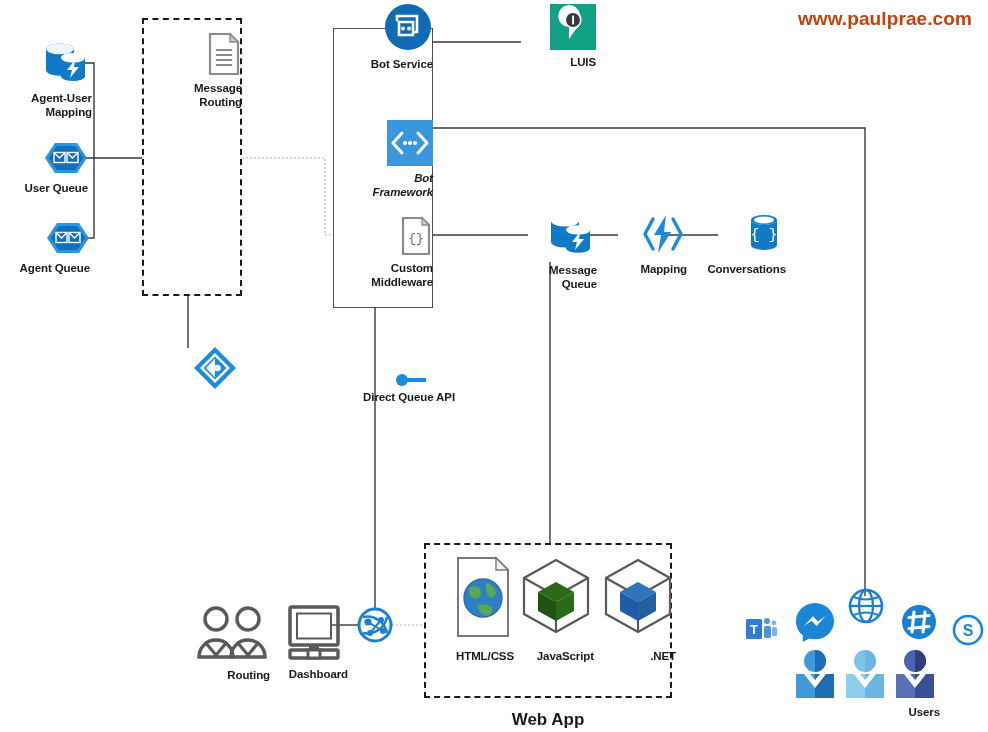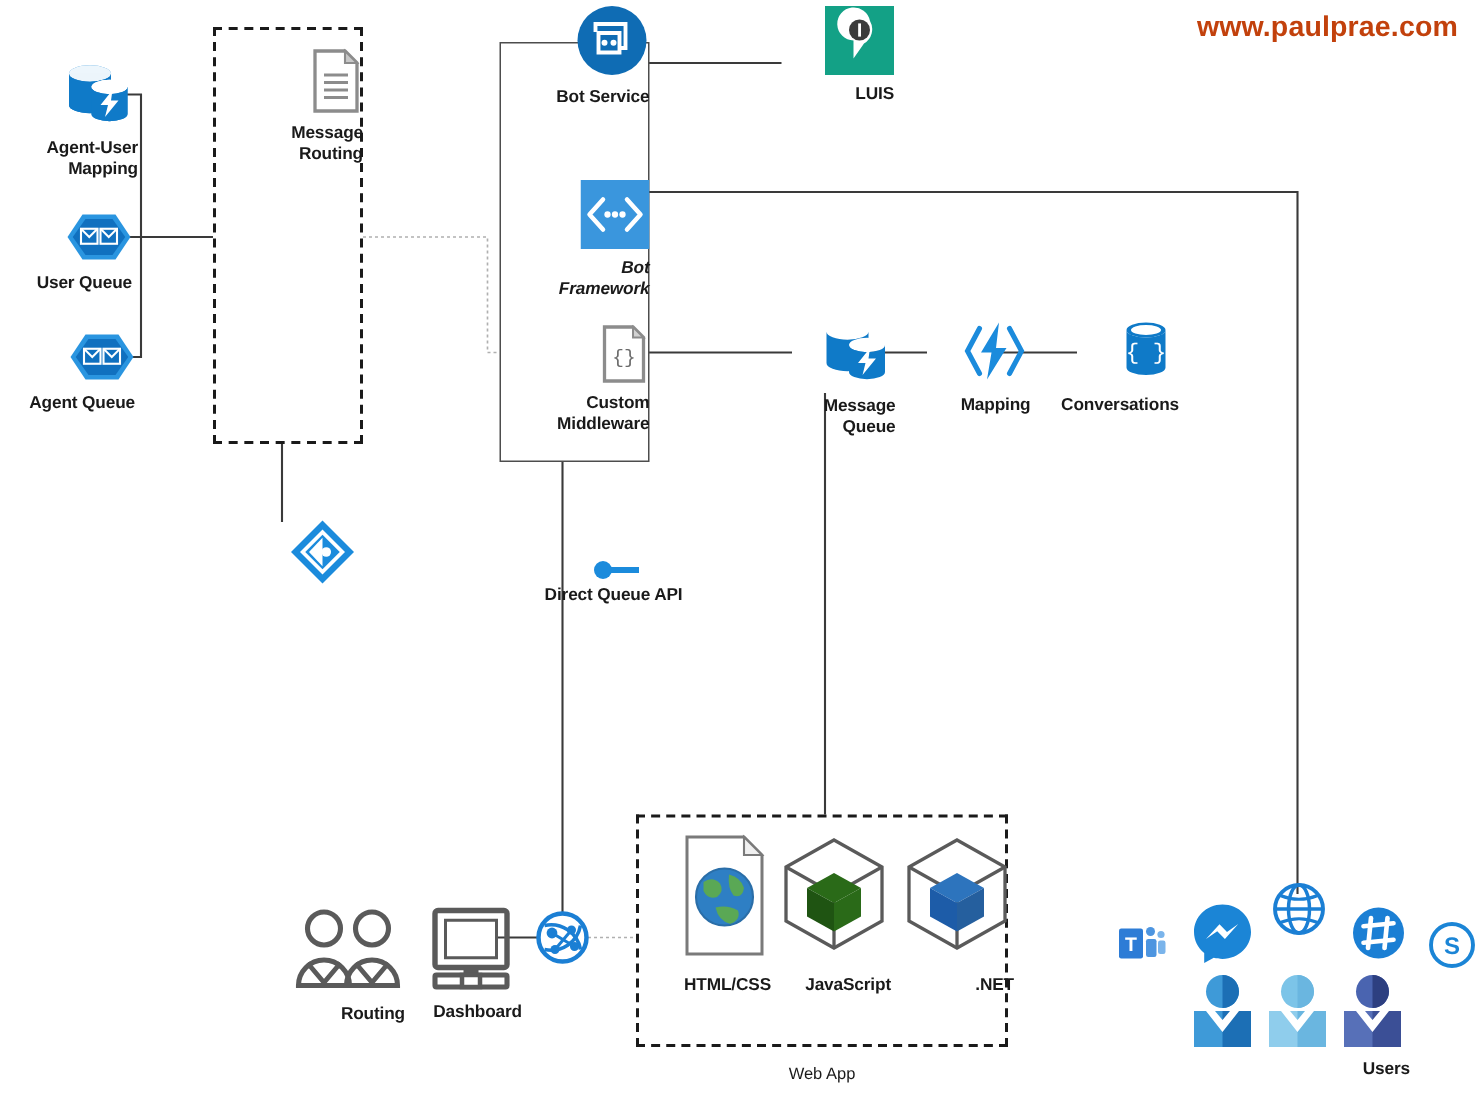--- a/index.html
+++ b/index.html
@@ -16,21 +16,21 @@
     margin-top:2px;
   }
   .ico{display:block;margin:0 auto;}
   .watermark{
     position:absolute;right:16px;top:8px;
     font-size:19px;font-weight:bold;color:#c2410c;
     letter-spacing:0.1px;
   }
   .dashbox{position:absolute;border:2px dashed #1a1a1a;box-sizing:border-box;}
   .solidbox{position:absolute;border:1.6px solid #4d4d4d;box-sizing:border-box;background:transparent;}
-  .boxlabel{position:absolute;font-size:11px;font-weight:normal;color:#1a1a1a;text-align:center;}
+  .boxlabel{position:absolute;font-size:17px;font-weight:bold;color:#1a1a1a;text-align:center;}
   svg.wires{position:absolute;left:0;top:0;width:988px;height:732px;pointer-events:none;}
 </style>
 </head>
 <body>
 
 <div id="stage">
 
   <svg class="wires" viewBox="0 0 988 732">
     <g stroke="#3a3a3a" stroke-width="1.4" fill="none">
 

